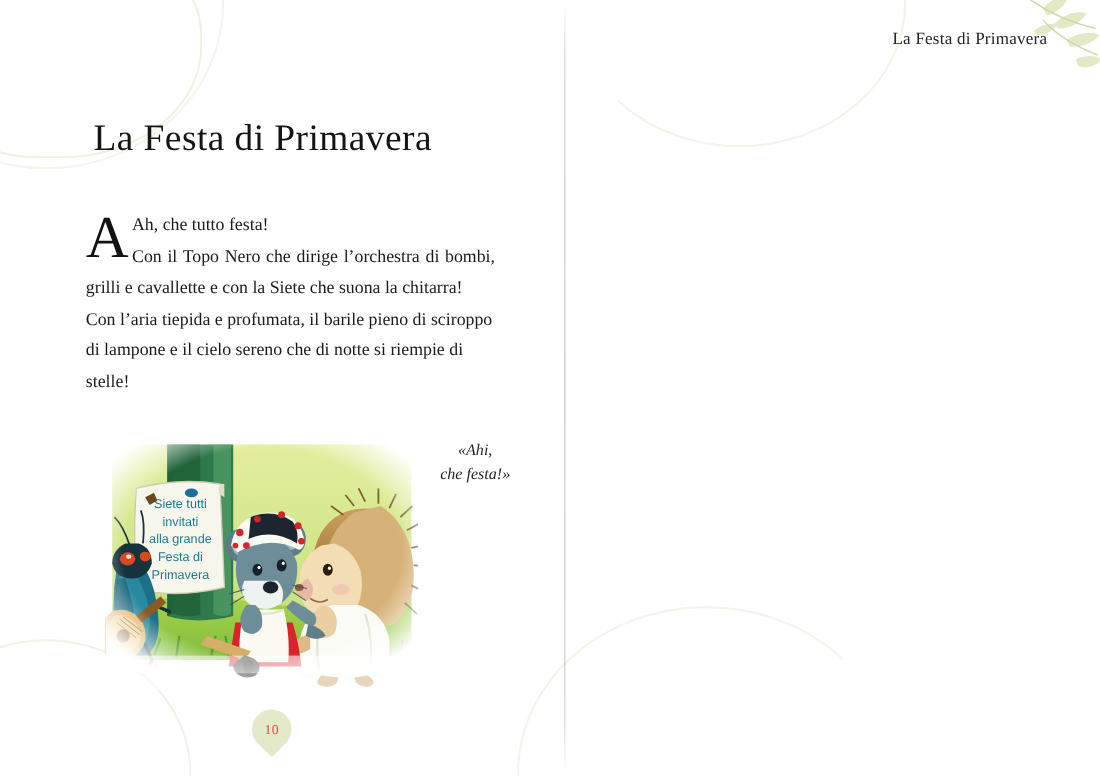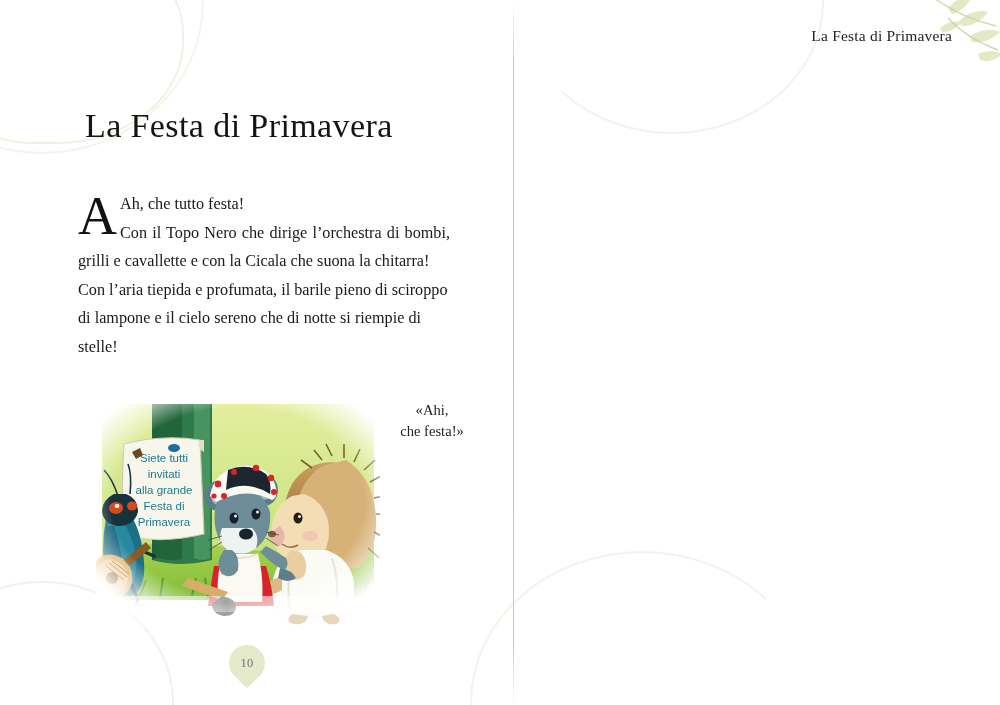--- a/index.html
+++ b/index.html
@@ -54,34 +54,34 @@
     text-align:justify;color:#1a1a1a;}
   .col-left{left:78px;top:190px;width:372px;}
   .col p{margin:0;}
   .col p:last-child{text-align:left;}
 
   .dropcap{float:left;font-size:54px;line-height:46px;
     padding:3px 2px 0 0;margin:0 1px 0 0;color:#121212;}
 
   
   .caption{position:absolute;left:373px;top:400px;width:118px;
-    font-size:14.6px;line-height:21px;text-align:center;color:#23231f;}
+    font-style:italic;font-size:14.6px;line-height:21px;text-align:center;color:#23231f;}
 
   
   .illus{position:absolute;left:96px;top:400px;width:284px;height:228px;}
   .illus svg{display:block;}
 
   
   .folio{position:absolute;width:44px;height:44px;}
   .folio-left{left:229px;top:645px;}
   .folio .leafshape{position:absolute;left:0;top:0;width:36px;height:36px;
     background:#dfe5bf;border-radius:50% 50% 50% 2px;transform:rotate(-45deg);opacity:.85;}
   .folio .num{position:absolute;left:0;top:0;width:36px;height:36px;
     display:flex;align-items:center;justify-content:center;
-    font-size:12.5px;color:#737373;letter-spacing:.3px;}
+    font-size:12.5px;color:#ef4444;letter-spacing:.3px;}
 </style>
 </head>
 <body>
 
 <div class="spread">
 
   <div class="corner-arc arc-tl2"></div>
   <div class="corner-arc arc-tl"></div>
   <div class="corner-arc arc-bl"></div>
   <div class="corner-arc arc-rt"></div>
@@ -89,21 +89,21 @@
 
   <div class="gutter"></div>
 
   <div class="page page-left">
 
     <h1 class="chapter-title">La Festa di Primavera</h1>
 
     <div class="col col-left">
       <p><span class="dropcap">A</span></p>
       <p>Ah, che tutto festa!</p>
-      <p>Con il Topo Nero che dirige l’orchestra di bombi, grilli e cavallette e con la Cicala che suona la chitarra!</p>
+      <p>Con il Topo Nero che dirige l’orchestra di bombi, grilli e cavallette e con la Siete che suona la chitarra!</p>
       <p>Con l’aria tiepida e profumata, il barile pieno di sciroppo di lampone e il cielo sereno che di notte si riempie di stelle!</p>
     </div>
 
     <div class="caption">
       <span>«Ahi,</span><br>
       <span>che festa!»</span>
     </div>
 
     <div class="illus">
       <svg width="284" height="228" viewBox="0 0 284 228" xmlns="http://www.w3.org/2000/svg" aria-hidden="true">

